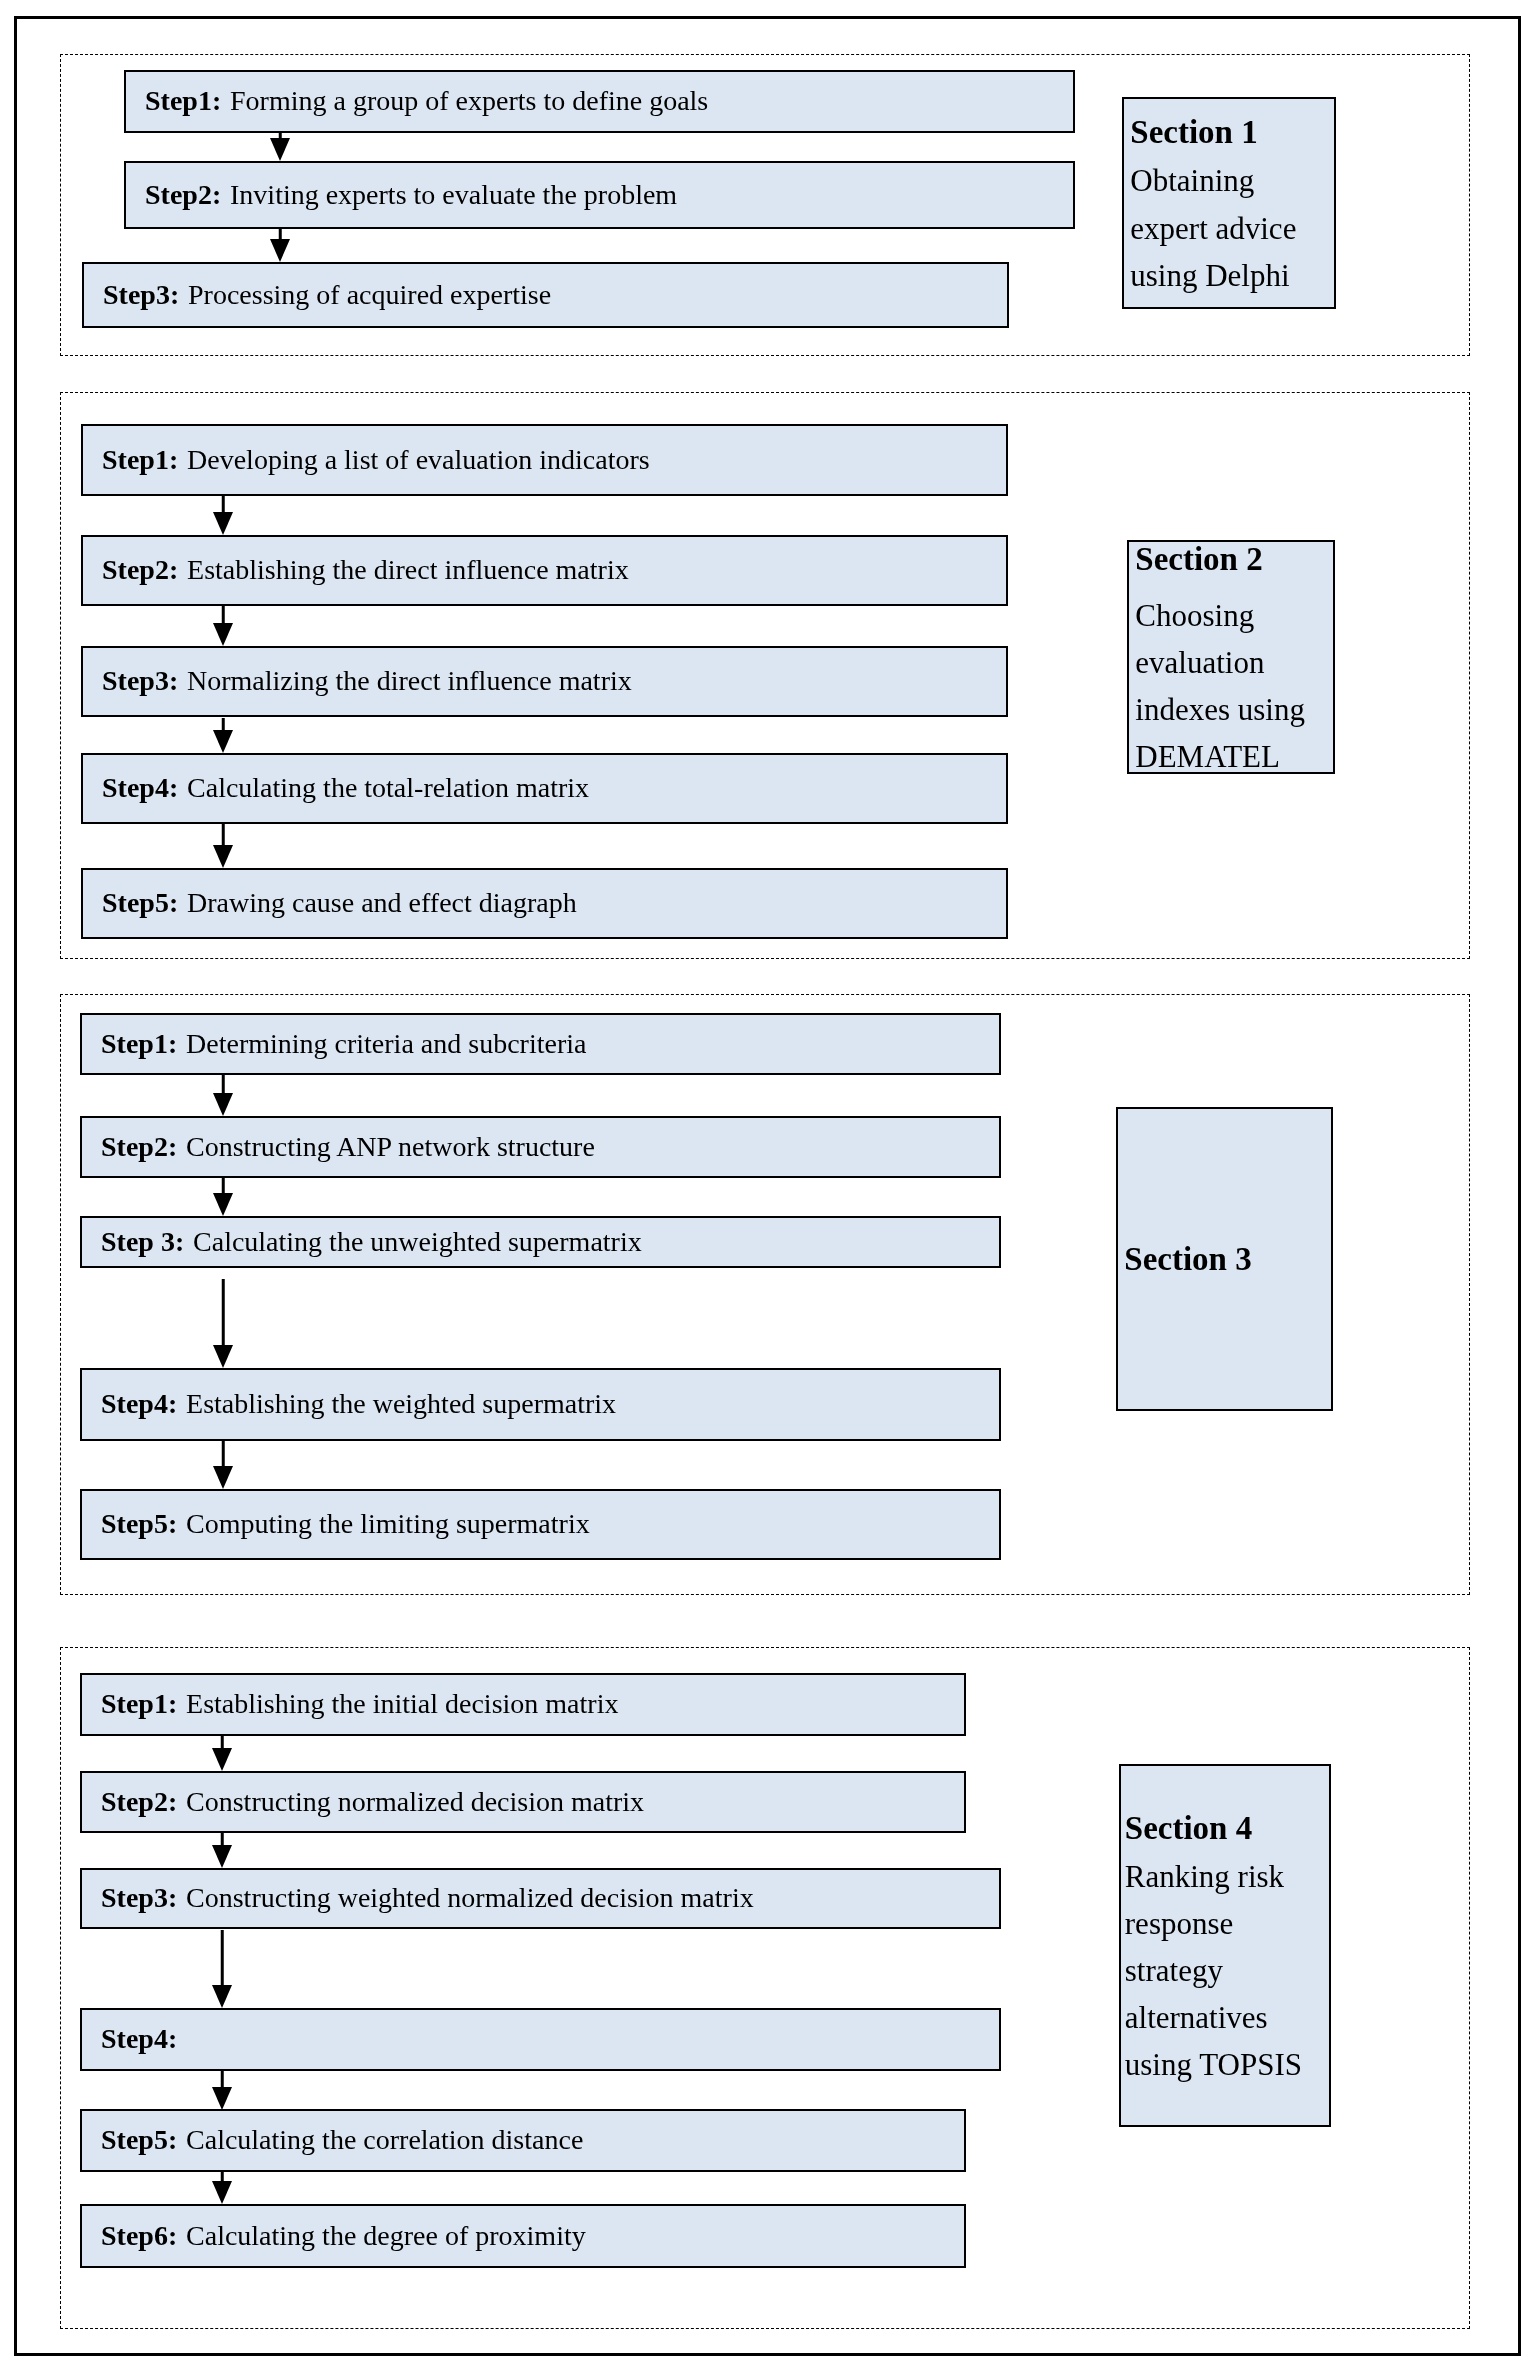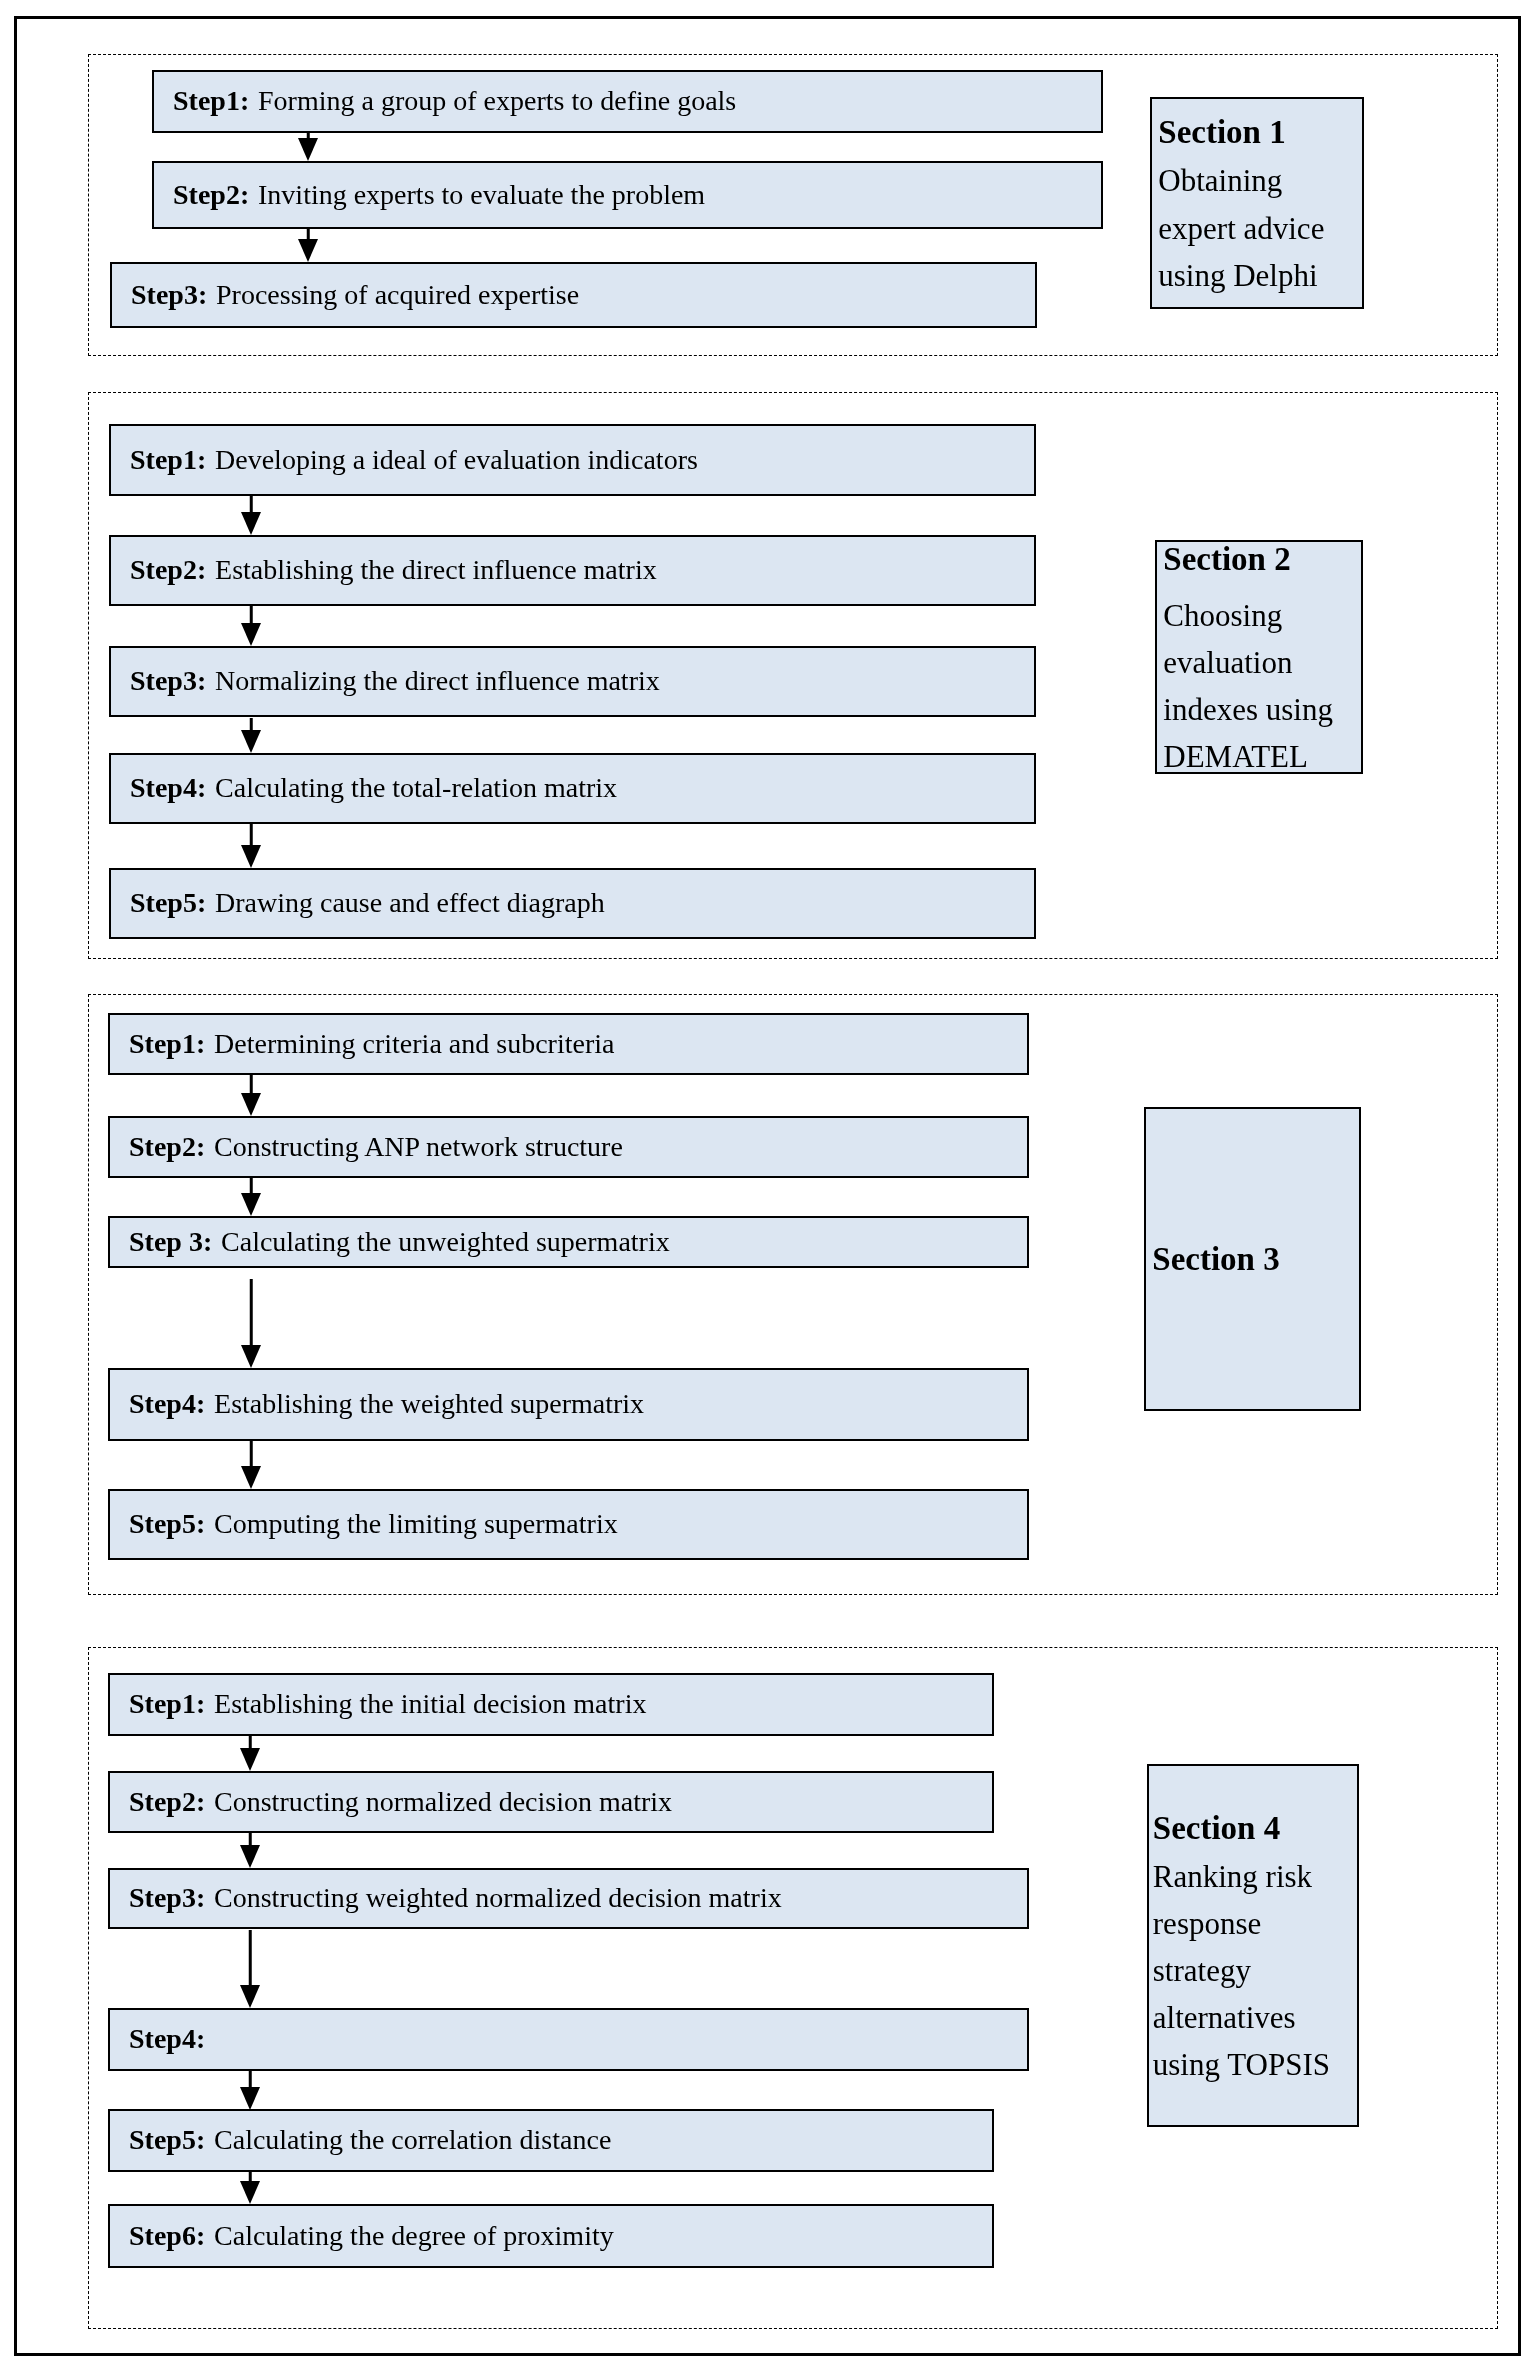--- a/index.html
+++ b/index.html
@@ -17,21 +17,20 @@
     width: 1507px; height: 2340px;
     border: 3.2px solid #000000;
     box-sizing: border-box;
   }
   .section-container {
     position: absolute;
     left: 60px;
     width: 1410px;
     border: 1.9px dashed #000000;
     box-sizing: border-box;
-    margin-left: 28px;
   }
   .sc1 { top: 54px;   height: 302px; }
   .sc2 { top: 392px;  height: 567px; }
   .sc3 { top: 994px; height: 601px; }
   .sc4 { top: 1647px; height: 682px; }
 
   .step {
     position: absolute;
     background: #dce6f2;
     border: 2.5px solid #000000;
@@ -152,21 +151,21 @@
     </div>
     <div class="label-box l-s1">
       <div class="label-title">Section 1</div>
       <div class="label-body">Obtaining expert advice using Delphi</div>
     </div>
   </div>
 
   <div class="section-container sc2">
     <div class="step p-s2-1">
       <span class="prefix">Step1:</span>
-      <span>Developing a ideal of evaluation indicators</span>
+      <span>Developing a list of evaluation indicators</span>
     </div>
     <div class="arrow a-s2-1">
         <div class="shaft"></div>
         <div class="head"></div>
       </div>
     <div class="step p-s2-2">
       <span class="prefix">Step2:</span>
       <span>Establishing the direct influence matrix</span>
     </div>
     <div class="arrow a-s2-2">

